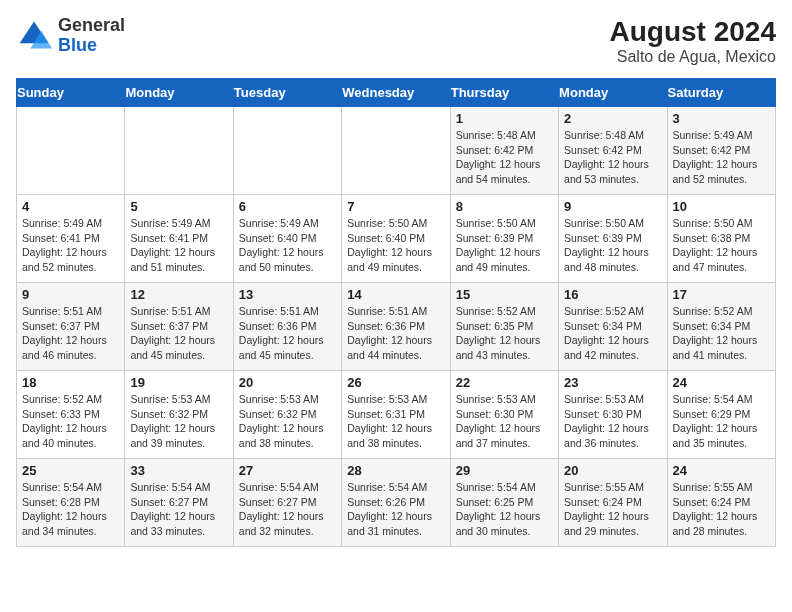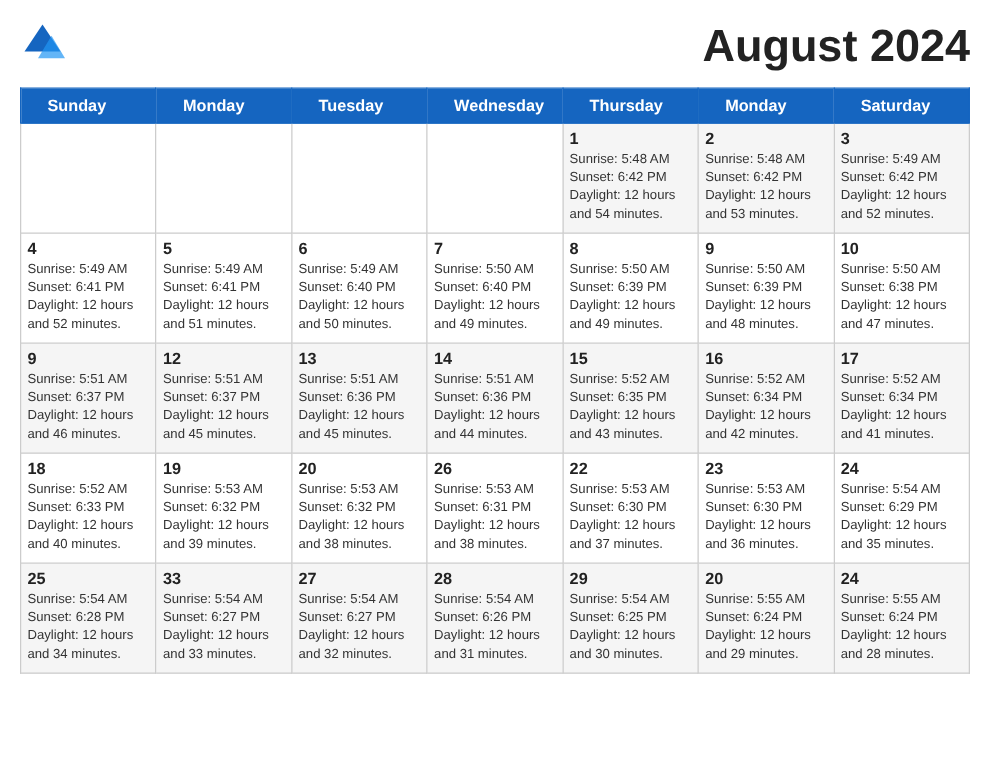--- a/index.html
+++ b/index.html
@@ -29,39 +29,39 @@
     .logo-text .general { color: #333; }
     .logo-text .blue { color: #1565c0; }
     .logo-icon {
       width: 36px;
       height: 36px;
     }
     .title-block {
       text-align: right;
     }
     .month-year {
-      font-size: 36px;
+      font-size: 28px;
       font-weight: bold;
       color: #222;
     }
     .location {
       font-size: 16px;
       color: #444;
     }
     table {
       width: 100%;
       border-collapse: collapse;
       table-layout: fixed;
     }
     thead th {
       background-color: #1565c0;
       color: #fff;
       font-size: 13px;
       font-weight: bold;
-      padding: 6px 21px;
+      padding: 6px 0;
       text-align: left;
       border: 1px solid #1565c0;
     }
     tbody td {
       border: 1px solid #ccc;
       vertical-align: top;
       padding: 4px 5px;
       font-size: 11px;
       color: #222;
       height: 88px;
@@ -86,23 +86,28 @@
   </style>
 </head>
 <body>
 
 <div class="header">
   <div class="logo">
     <svg class="logo-icon" viewBox="0 0 40 40">
       <polygon points="20,4 36,28 4,28" fill="#1565c0"></polygon>
       <polygon points="28,14 40,34 16,34" fill="#2196f3" opacity="0.7"></polygon>
     </svg>
+    <div class="logo-text">
+      <div class="general">General</div>
+      <div class="blue">Blue</div>
+    </div>
   </div>
   <div class="title-block">
     <div class="month-year">August 2024</div>
+    <div class="location">Salto de Agua, Mexico</div>
   </div>
 </div>
 
 <table>
   <thead>
     <tr>
       <th>Sunday</th>
       <th>Monday</th>
       <th>Tuesday</th>
       <th>Wednesday</th>

